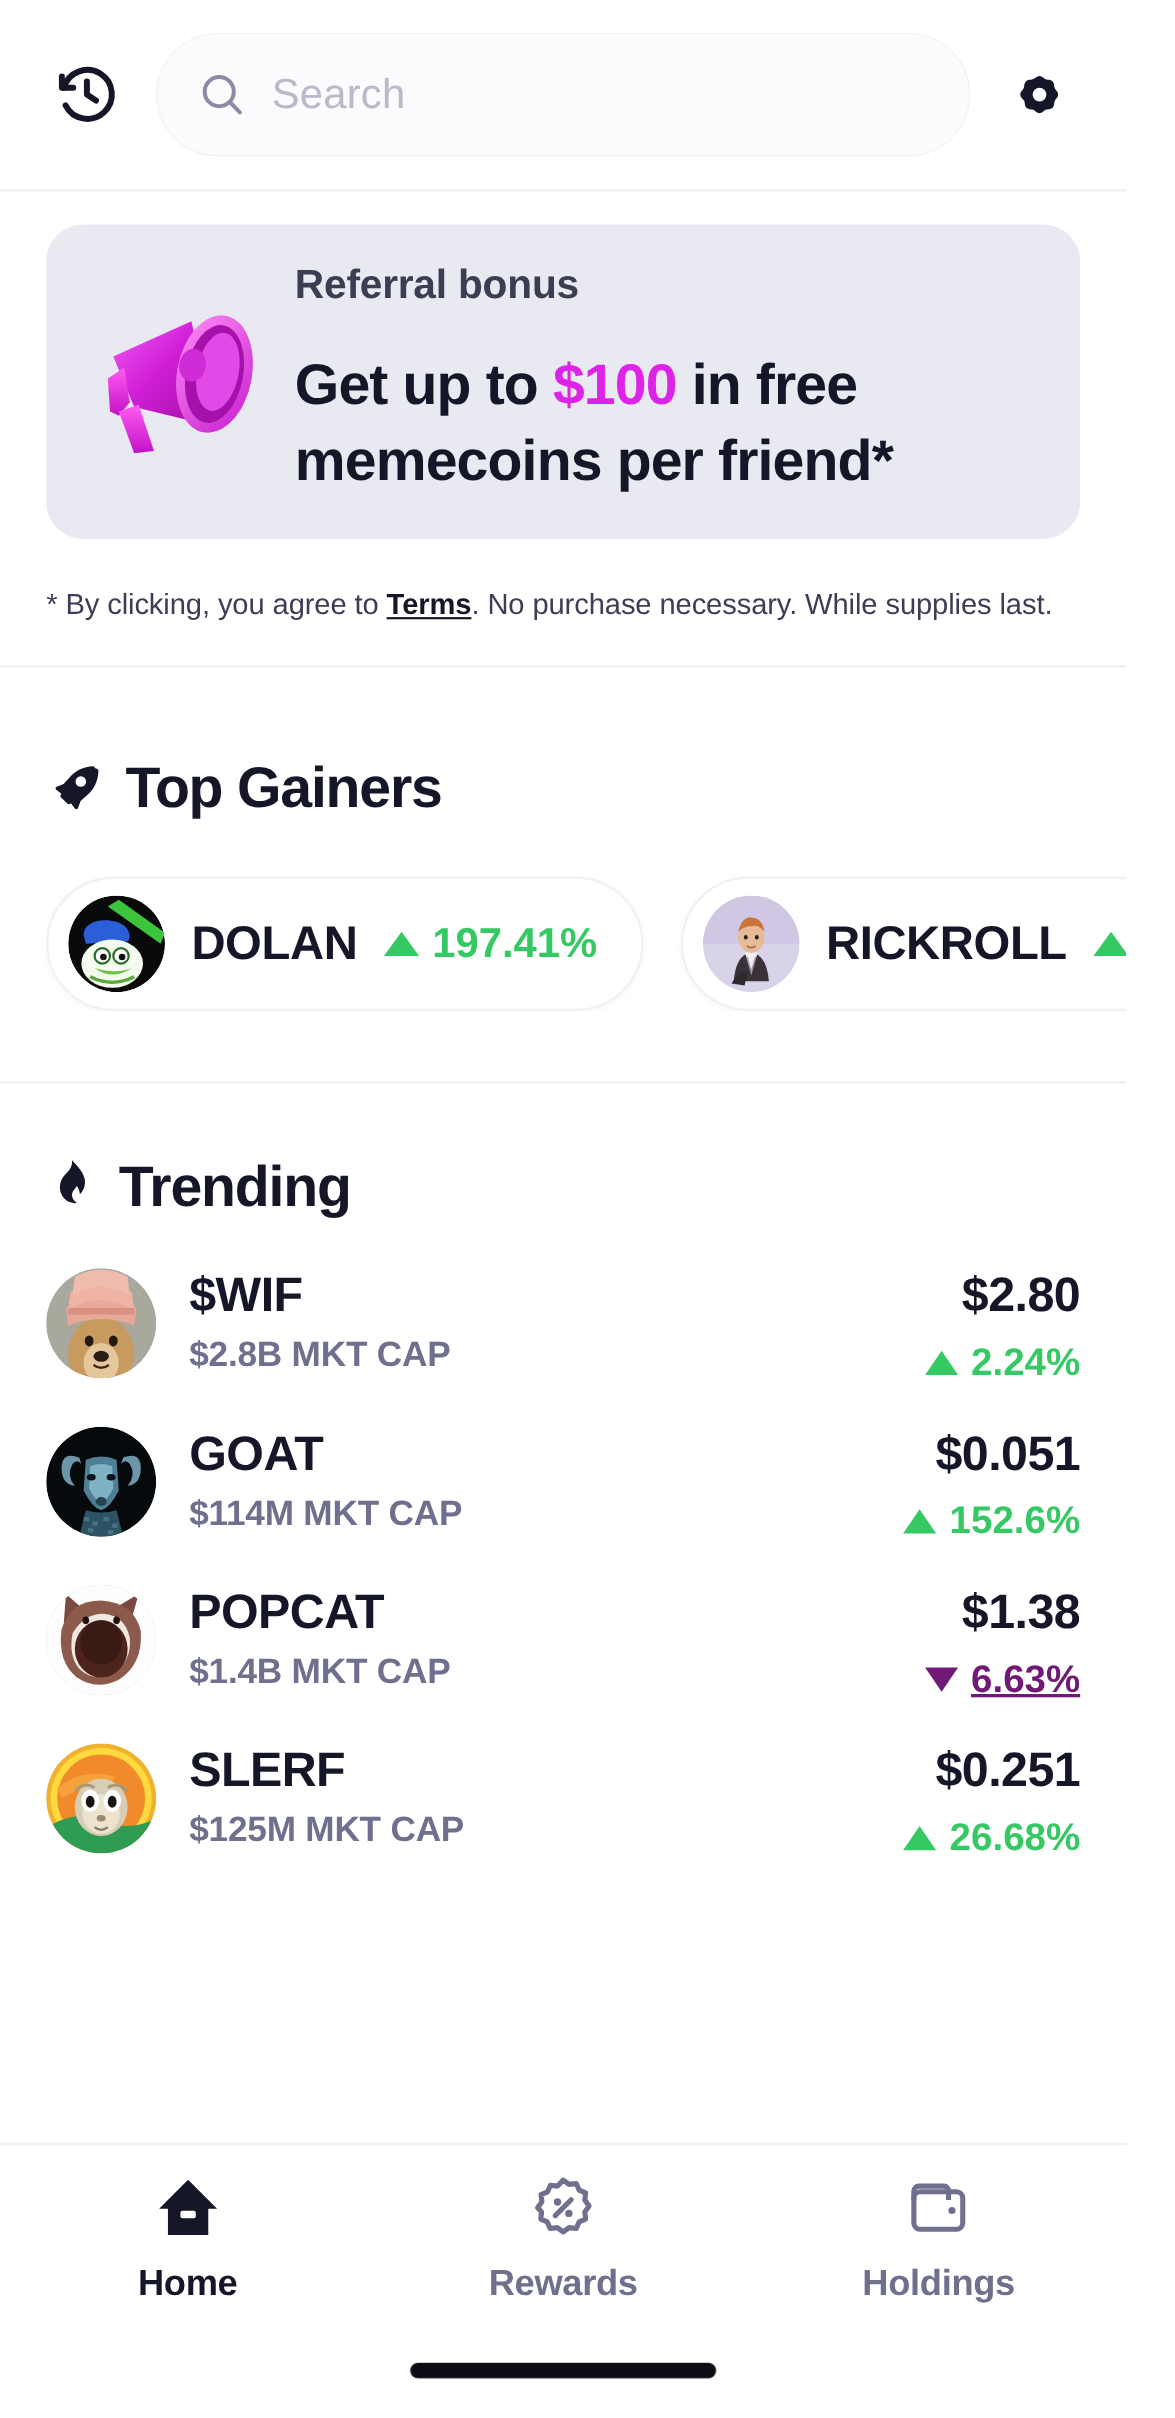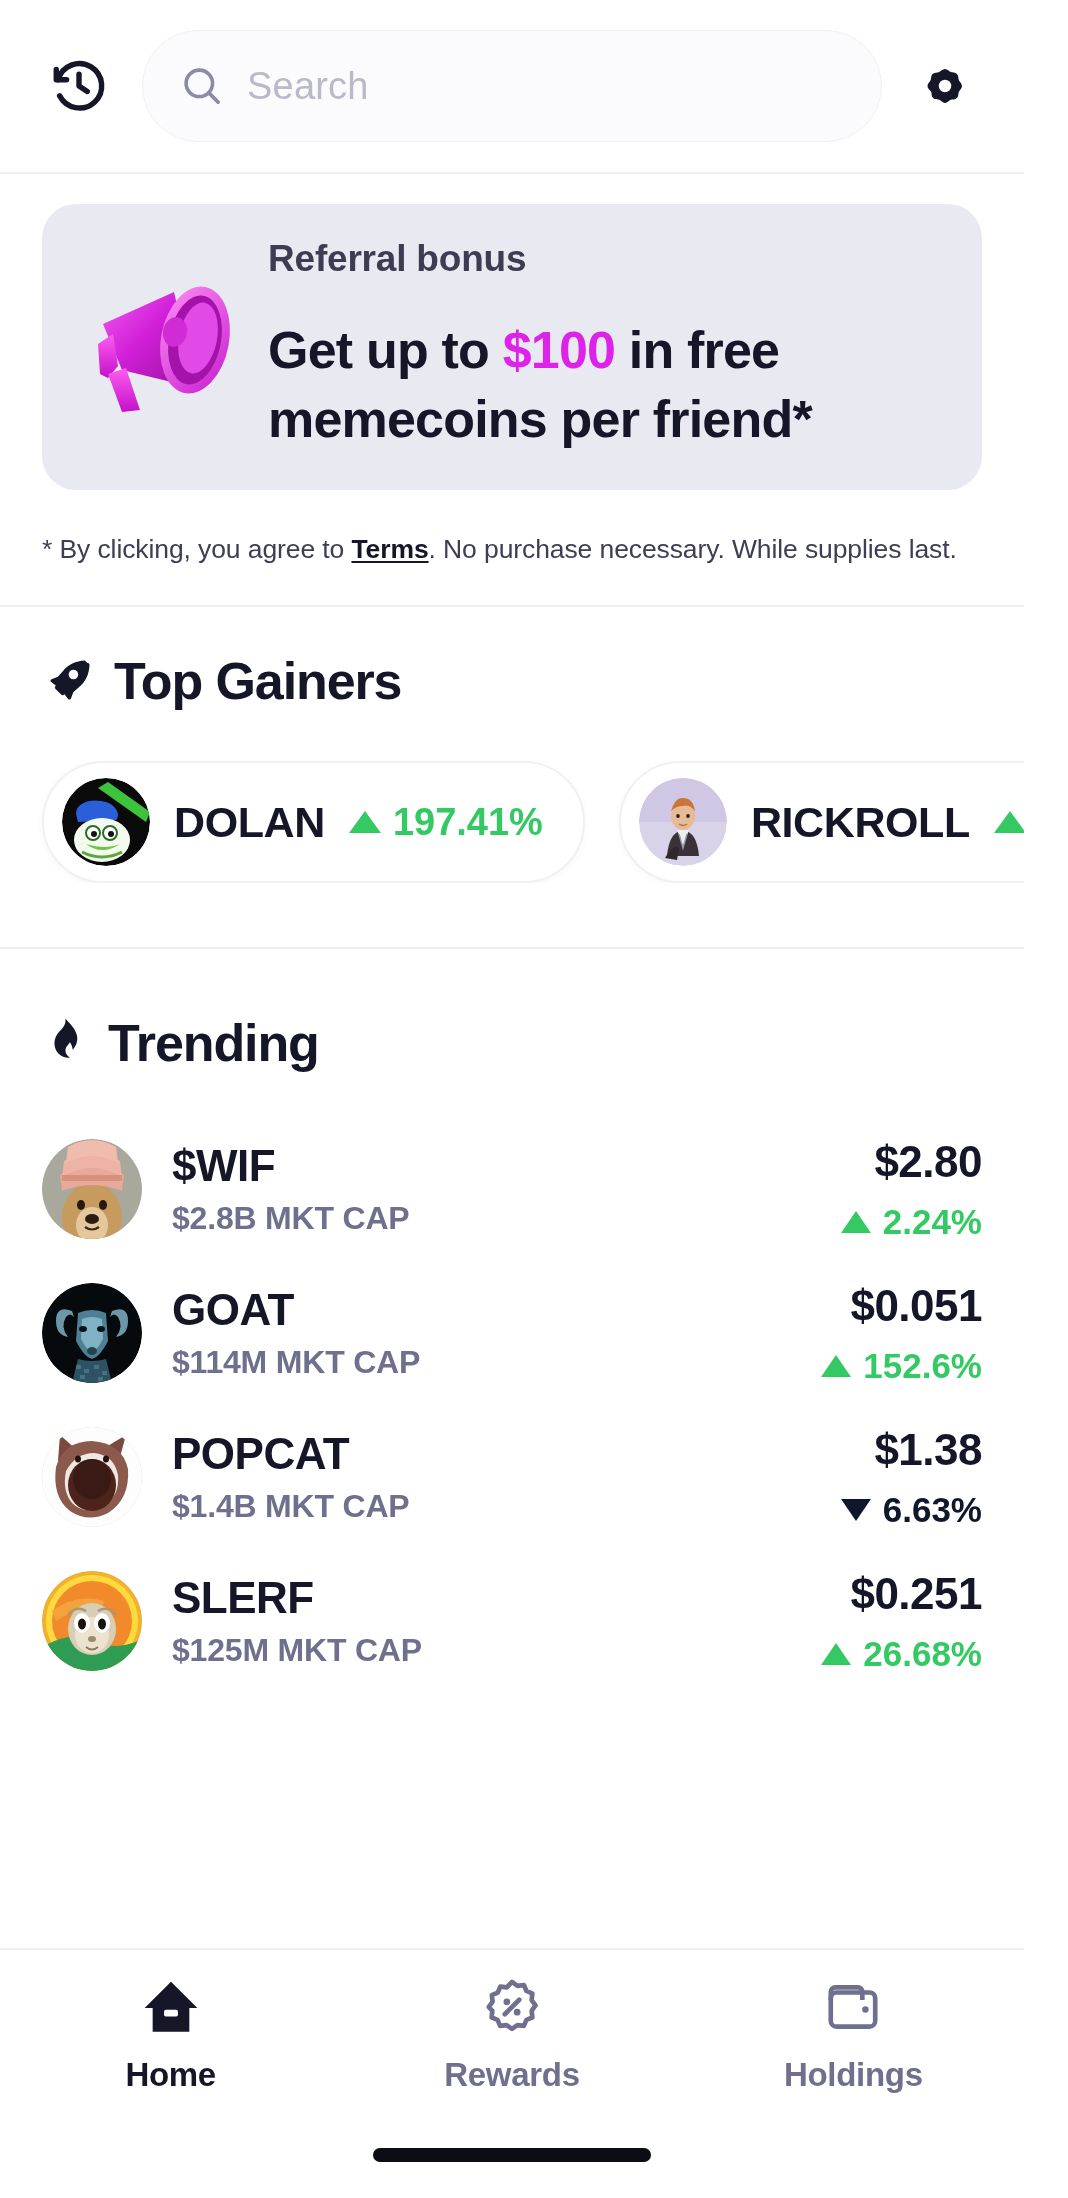--- a/index.html
+++ b/index.html
@@ -56,21 +56,21 @@
   .rule { height:2px; background:#eeeef3; width:100%; }
 
   
   .section { padding:0 42px; }
   .sec-title {
     display:flex; align-items:center; gap:22px;
     font-size:52px; font-weight:700; color:#161629; letter-spacing:-1.1px;
   }
 
   
-  .gainers-pad { padding-top:44px; }
+  .gainers-pad { padding-top:80px; }
   .gainers-row {
     display:flex; gap:34px; padding:50px 0 0 42px; overflow:hidden;
   }
   .gainer-card {
     flex:0 0 auto; height:122px;
     border:2px solid #f0f0f5; border-radius:61px;
     background:#fff;
     display:flex; align-items:center; gap:24px;
     padding:0 40px 0 18px;
     box-shadow:0 2px 7px rgba(22,22,41,.035);
@@ -79,32 +79,32 @@
   .gainer-av { width:88px; height:88px; border-radius:50%; flex:0 0 88px; overflow:hidden; }
   .gainer-name { font-size:43px; font-weight:700; color:#161629; letter-spacing:-.4px; white-space:nowrap; }
   .gainer-chg { font-size:38px; font-weight:600; color:#35c963; display:flex; align-items:center; gap:12px; white-space:nowrap; }
 
   .gainers-bottom-space { height:64px; }
 
   
   .trending-pad { padding-top:64px; }
   .trend-list { padding:44px 42px 0 42px; }
   .trend-row {
-    display:flex; align-items:center; gap:30px;
+    display:flex; gap:30px;
     height:144px; cursor:pointer;
   }
   .trend-av { width:100px; height:100px; border-radius:50%; flex:0 0 100px; overflow:hidden; background:#ddd; }
   .trend-mid { flex:1; min-width:0; }
   .trend-sym { font-size:44px; font-weight:700; color:#161629; letter-spacing:-.5px; line-height:1.12; }
   .trend-cap { font-size:32px; font-weight:600; color:#6f6f8e; letter-spacing:-.2px; margin-top:10px; }
   .trend-right { text-align:right; flex:0 0 auto; }
   .trend-price { font-size:44px; font-weight:700; color:#161629; letter-spacing:-.5px; line-height:1.12; }
   .trend-chg { font-size:35px; font-weight:600; margin-top:16px; display:flex; align-items:center; justify-content:flex-end; gap:12px; }
   .up { color:#35c963; }
-  .down { color:#0f172a; }
+  .down { color:#701a75;text-decoration:underline; }
   .tri { width:0; height:0; border-left:16px solid transparent; border-right:16px solid transparent; }
   .tri-up { border-bottom:22px solid currentColor; }
   .tri-dn { border-top:22px solid currentColor; }
   .tri-s { border-left:15px solid transparent; border-right:15px solid transparent; }
 
   
   .tabbar {
     position:absolute; left:0; right:0; bottom:0; height:250px;
     background:rgba(255,255,255,.93);
     backdrop-filter:blur(14px);

